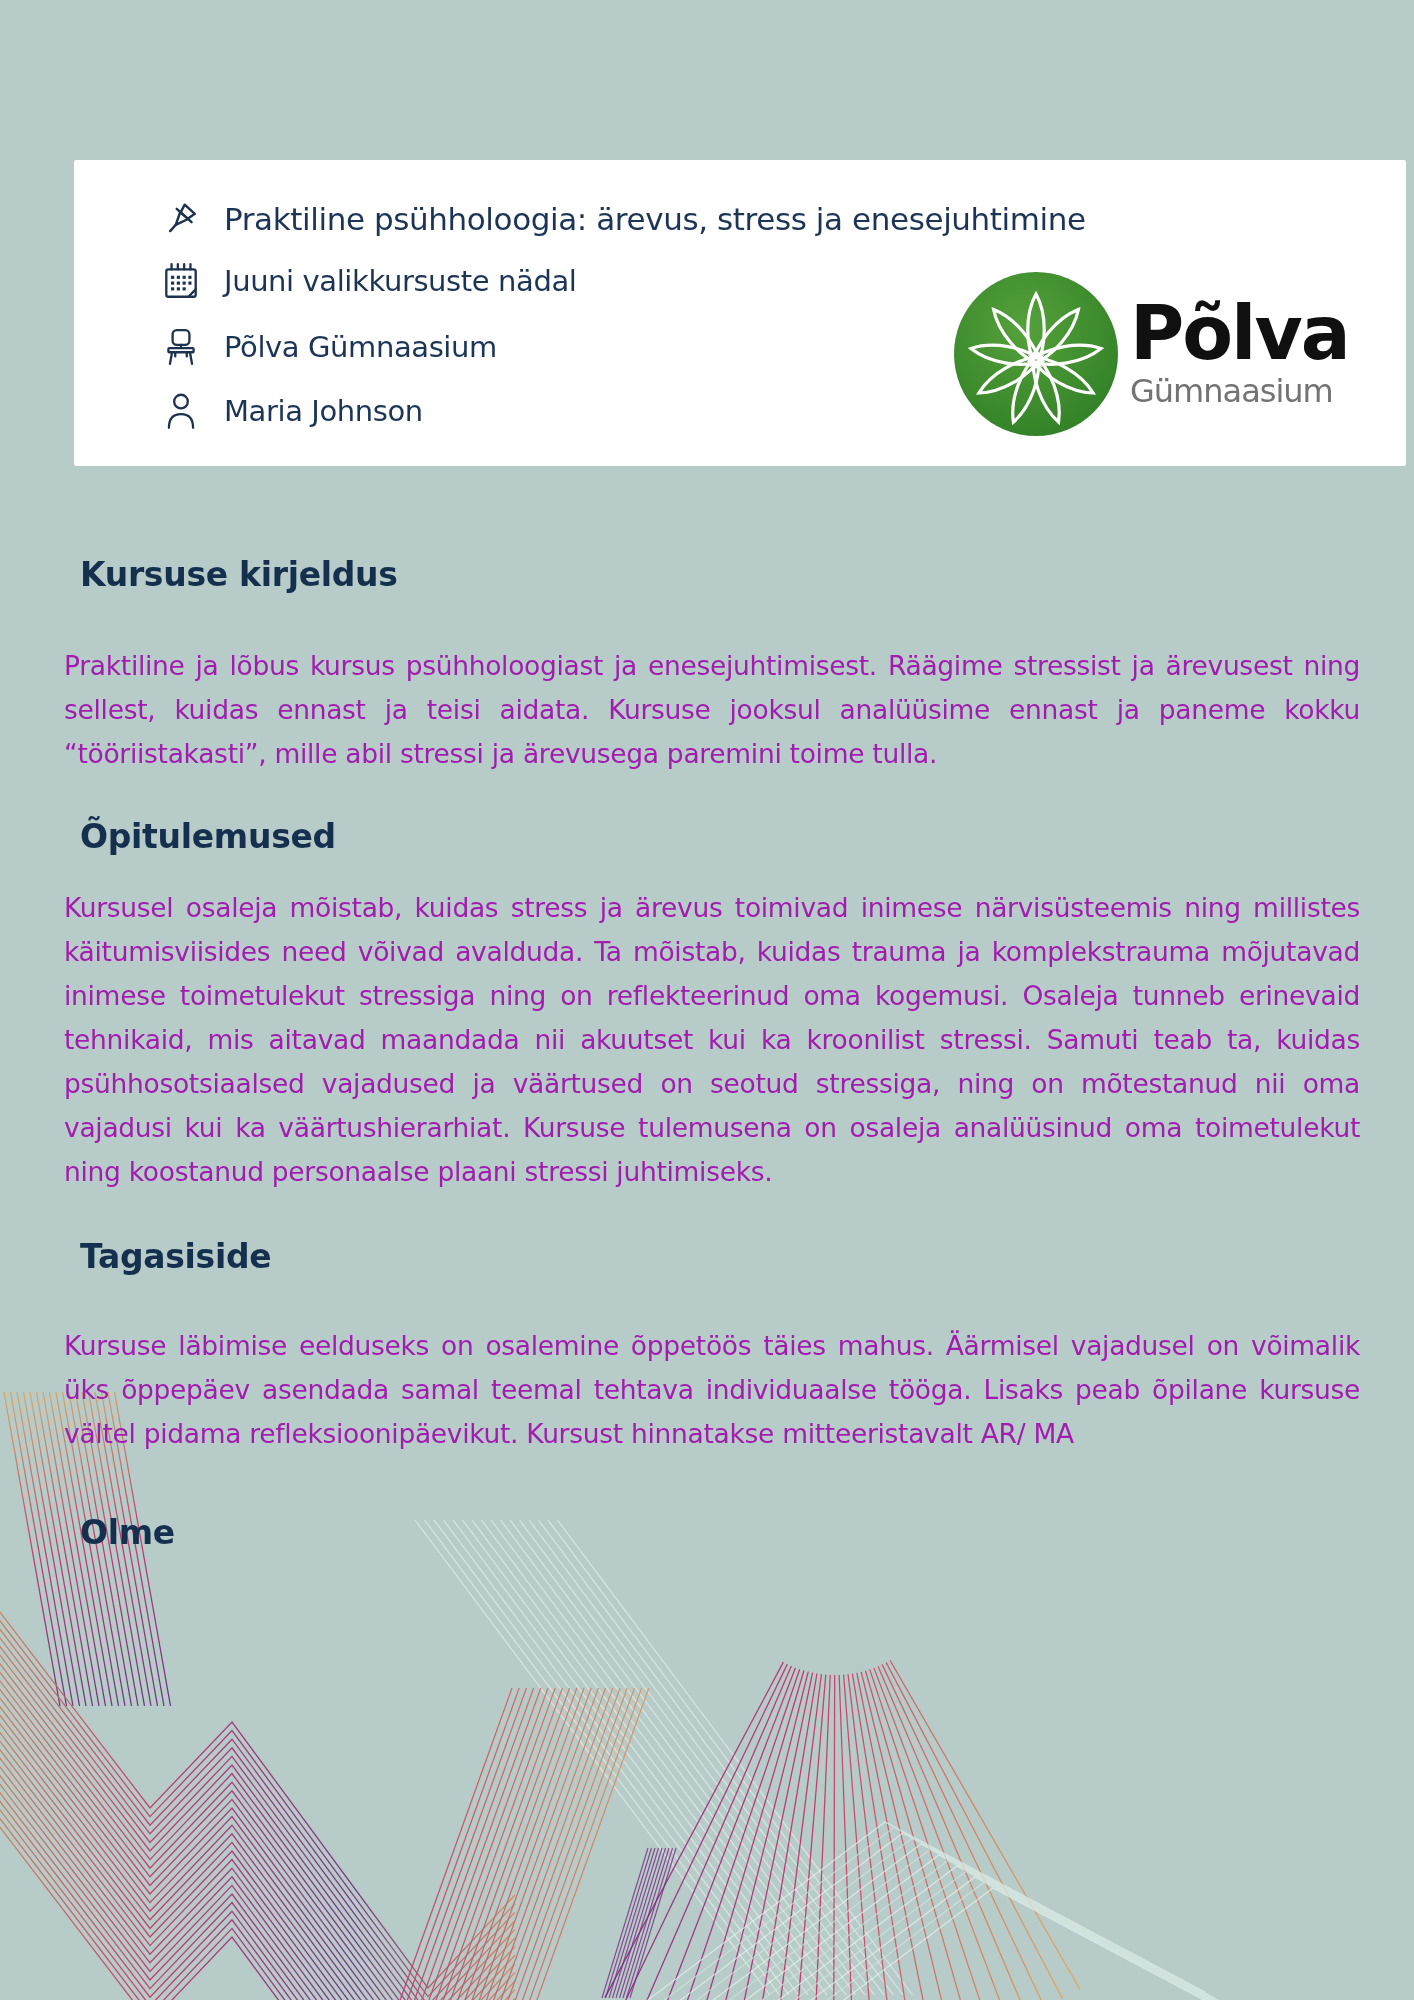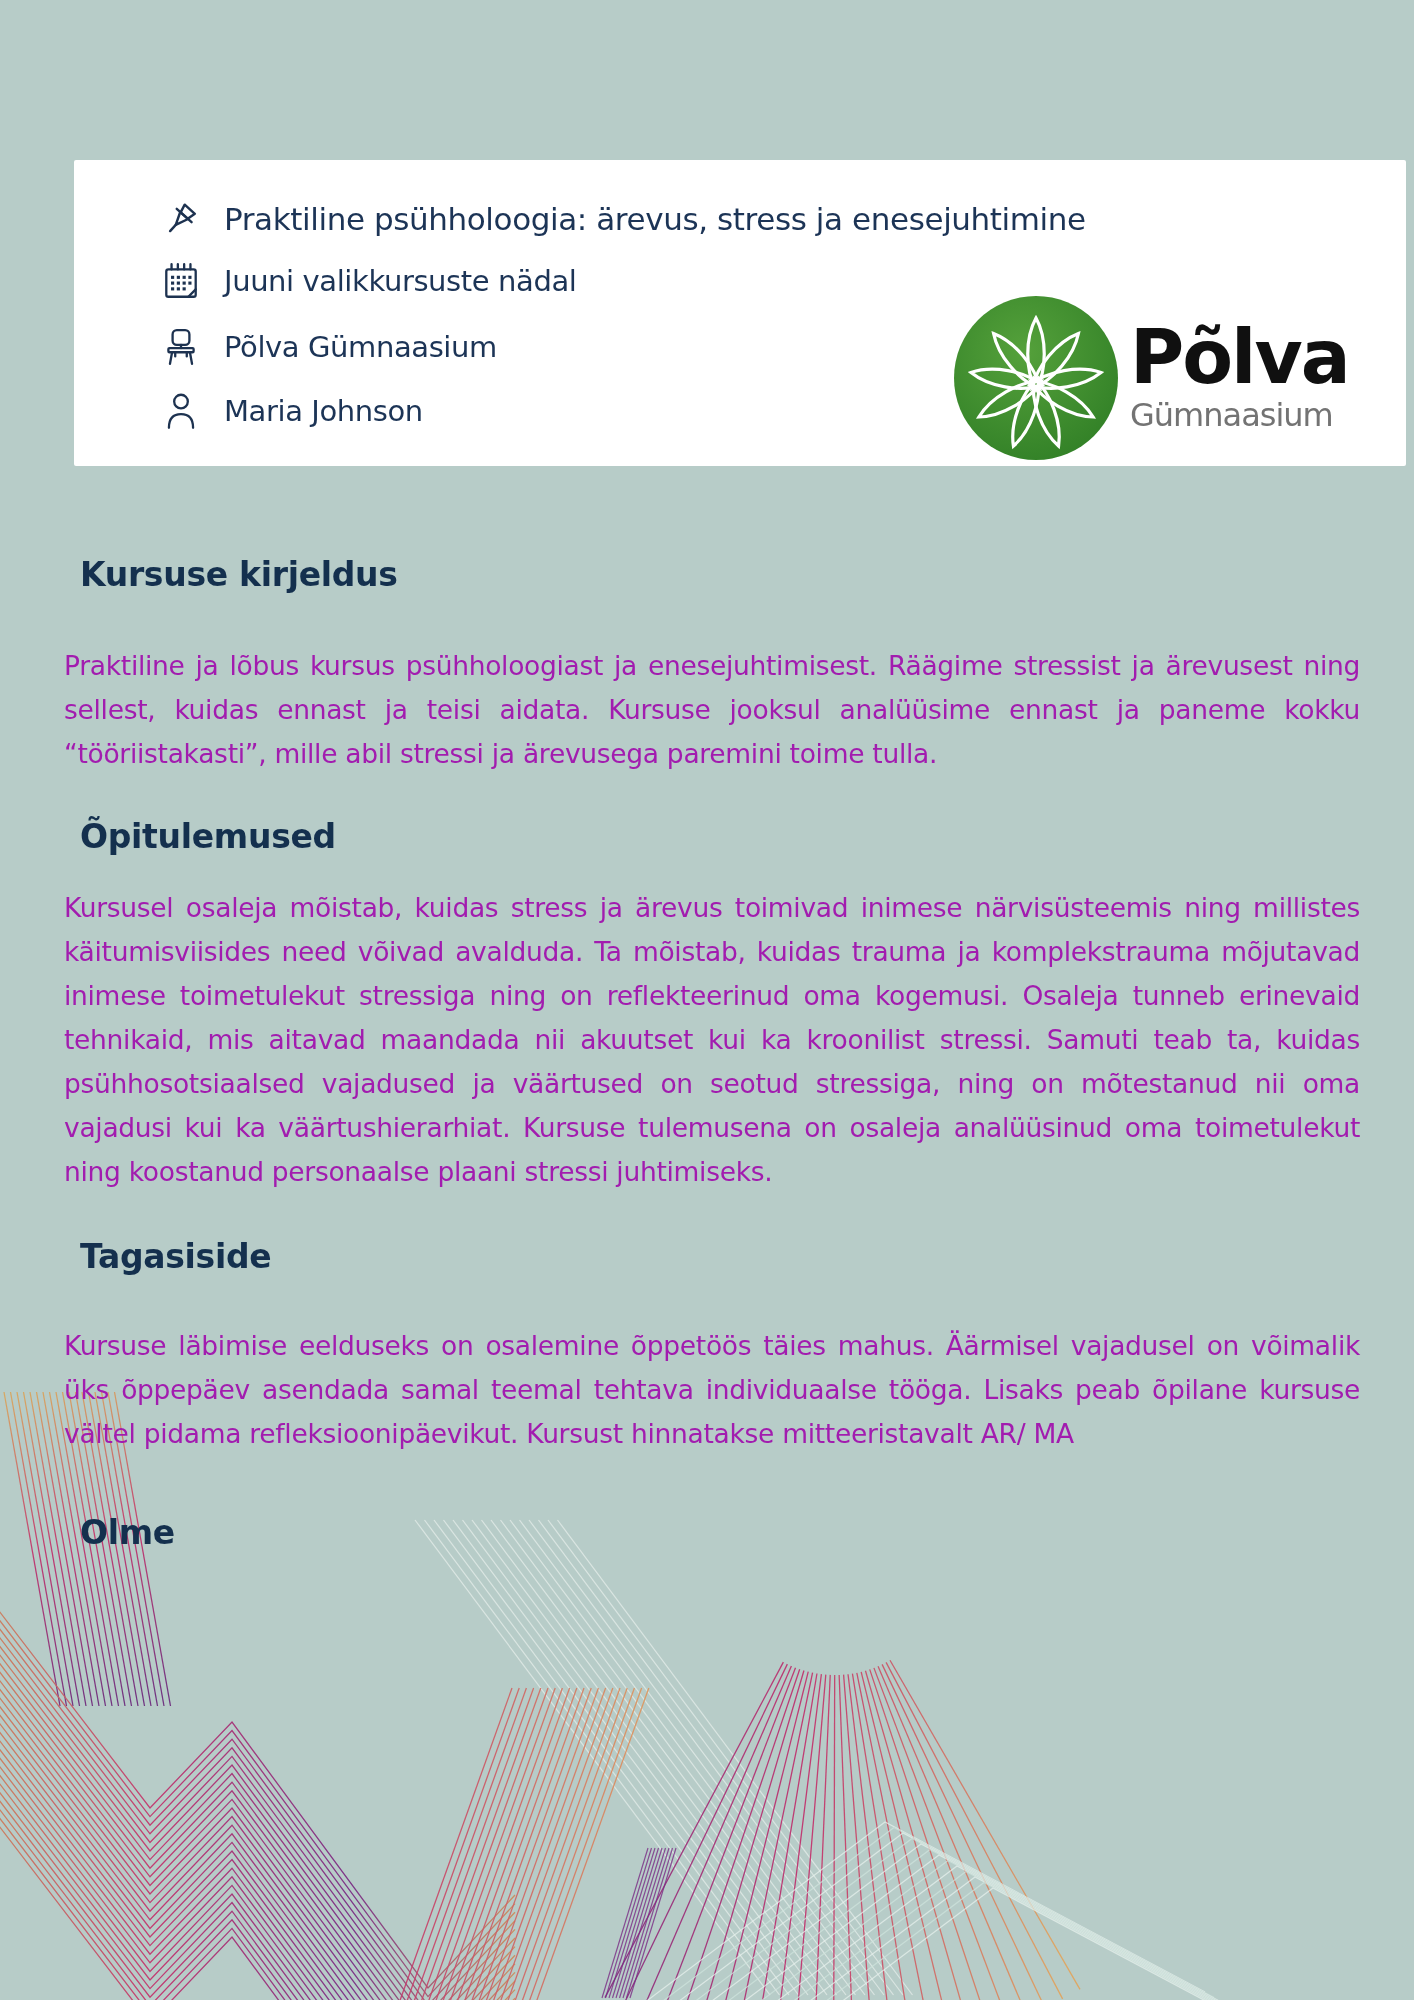--- a/index.html
+++ b/index.html
@@ -19,21 +19,21 @@
   .row{position:absolute; left:86px; height:46px; display:flex; align-items:center; gap:22px; color:#1c3456;}
   .row .icn{width:42px; height:42px; flex:0 0 42px; color:#1d3250;}
   .row-1{top:36px;}
   .row-2{top:98px;}
   .row-3{top:164px;}
   .row-4{top:228px;}
   .lbl{white-space:nowrap; letter-spacing:-0.4px;}
   .lbl.title{font-size:31px; font-weight:500;}
   .lbl.sub{font-size:29px; font-weight:500;}
 
-  .logo{position:absolute; left:878px; top:134px; display:flex; align-items:center; gap:10px;}
+  .logo{position:absolute; left:878px; top:110px; display:flex; align-items:center; gap:10px;}
   .logo-text{display:flex; flex-direction:column;}
   .logo-name{font-size:74px; font-weight:800; color:#101010; line-height:0.95; letter-spacing:-2px;}
   .logo-sub{font-size:32px; font-weight:400; color:#737373; margin-top:4px; letter-spacing:-1px;}
 
   
   .hd{
     position:absolute; left:80px; margin:0; color:#14304e;
     font-size:33px; font-weight:700; letter-spacing:-0.3px; line-height:1.15;
   }
   .bd{

